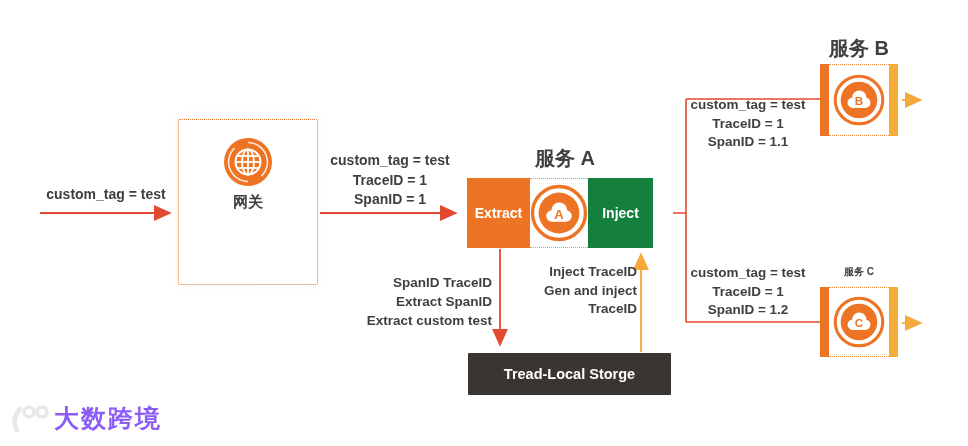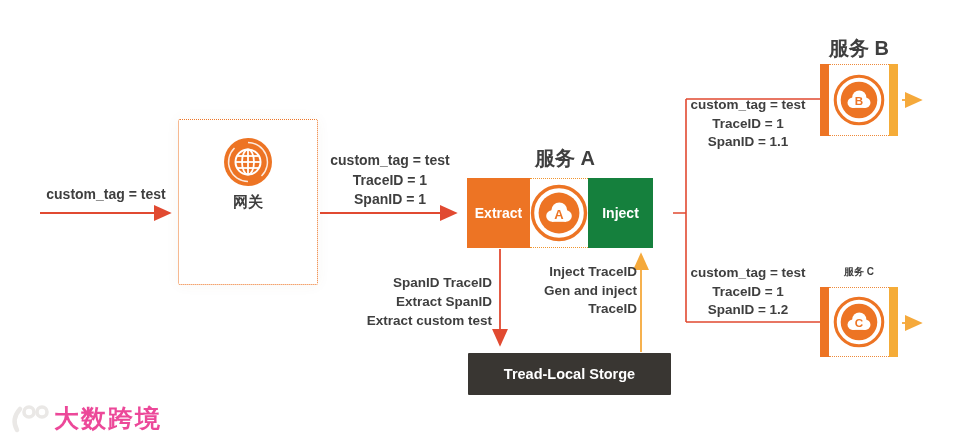--- a/index.html
+++ b/index.html
@@ -66,21 +66,21 @@
   }
   .b-title{left:820px;top:39px;width:78px;font-size:20px;}
   .c-title{left:820px;top:262px;width:78px;font-size:10px;}
   .b-notes{left:684px;top:96px;width:128px;line-height:18.5px;}
   .c-notes{left:684px;top:264px;width:128px;line-height:18.5px;}
 
   
   .icon-letter{font-family:"Liberation Sans","DejaVu Sans",sans-serif;font-weight:700;font-size:13px;fill:#ed7424;}
 
   
-  .watermark{position:absolute;left:8px;top:402px;display:flex;align-items:center;gap:4px;color:#ec4899;}
+  .watermark{position:absolute;left:8px;top:402px;display:flex;align-items:center;gap:4px;color:#8b5cf6;}
   .watermark span{font-size:25px;font-weight:700;letter-spacing:2px;}
 </style>
 </head>
 <body>
 
 <div class="canvas">
 
   <svg class="wires" width="968" height="446" viewBox="0 0 968 446">
     <defs>
       <marker id="ar-red" markerWidth="11" markerHeight="10" refX="8.5" refY="4.5" orient="auto">

